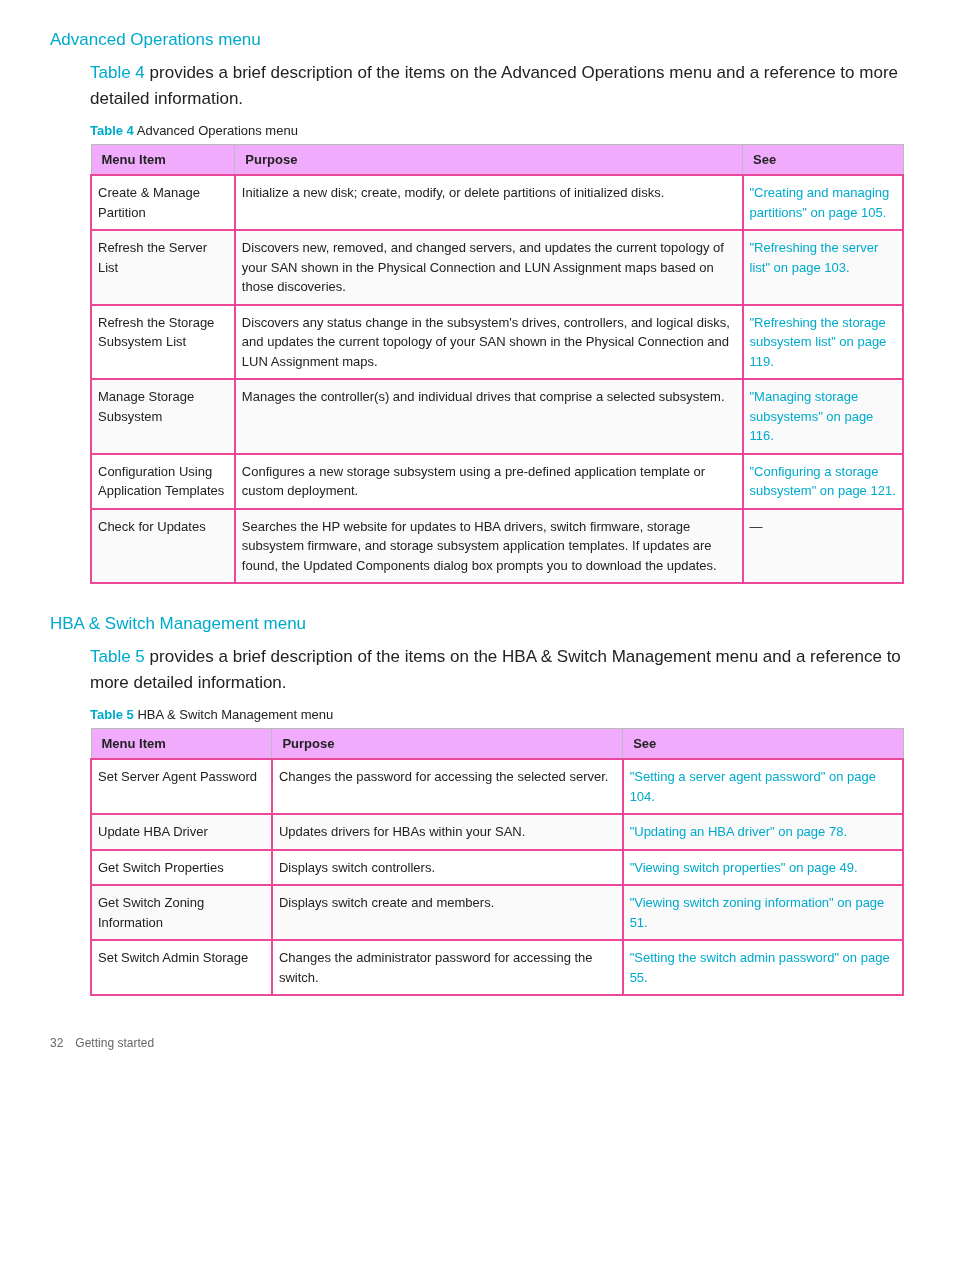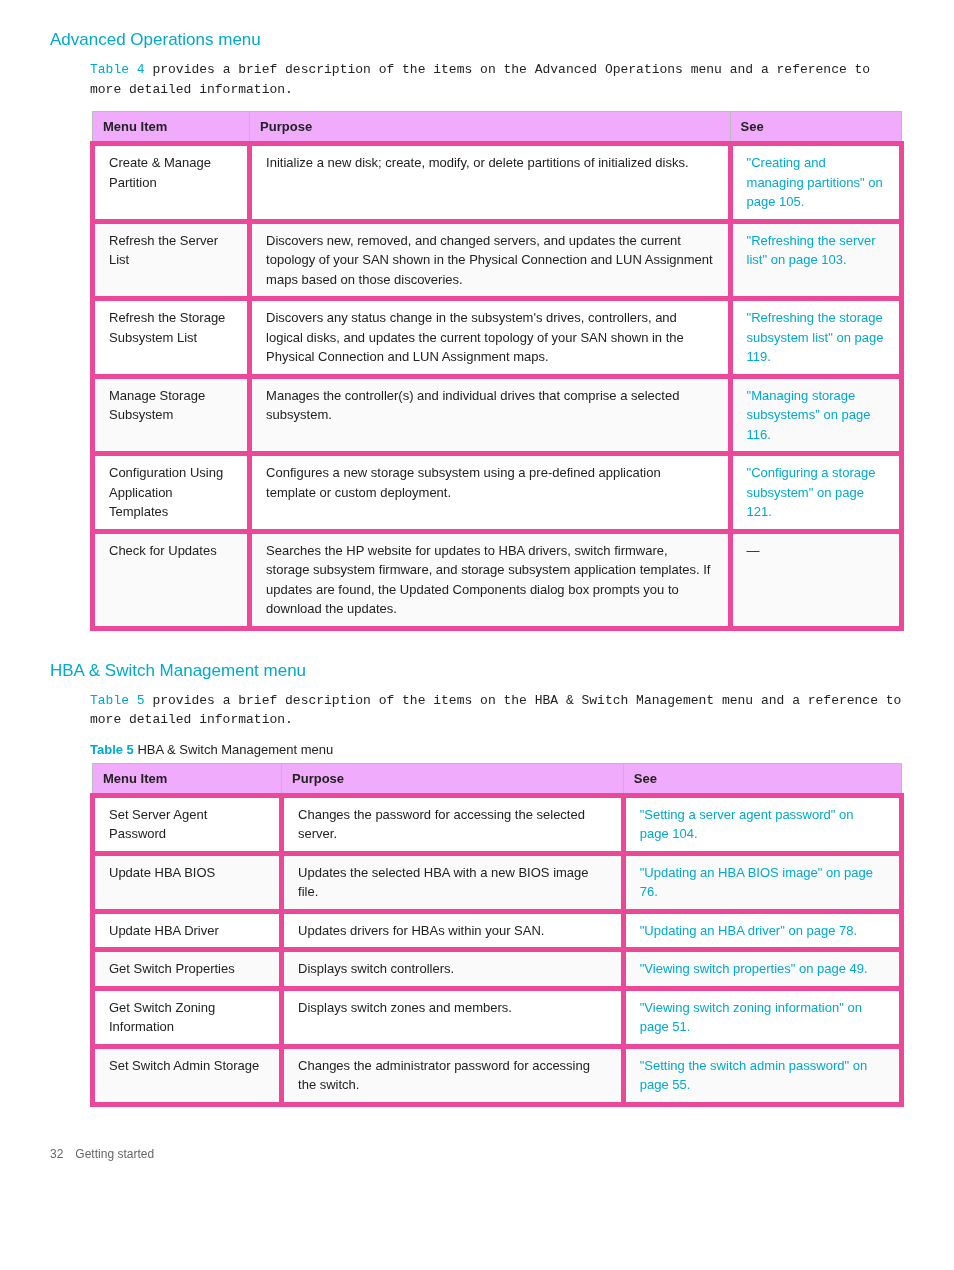--- a/index.html
+++ b/index.html
@@ -13,23 +13,22 @@
     }
     .section-heading {
       color: #00aacc;
       font-size: 17px;
       font-weight: normal;
       margin-bottom: 10px;
     }
     .intro-text {
       margin-left: 40px;
       margin-bottom: 12px;
-      font-size: 13px;
+      font-size: 17px;
       line-height: 1.5;
-      font-family: Liberation Mono, monospace;
     }
     .intro-text a, .table-link {
       color: #00aacc;
       text-decoration: none;
     }
     .table-caption {
       font-size: 13px;
       margin-bottom: 6px;
       margin-left: 40px;
     }
@@ -46,22 +45,22 @@
     }
     .data-table th {
       background: #f0abfc;
       text-align: left;
       padding: 7px 10px;
       border: 1px solid #bbb;
       font-weight: bold;
       font-size: 13px;
     }
     .data-table td {
-      padding: 7px 14px;
-      border: 5px solid #ec4899;
+      padding: 7px 6px;
+      border: 2px solid #ec4899;
       vertical-align: top;
       line-height: 1.5;
     }
     .data-table tr:nth-child(odd) td {
       background: #fff;
     }
     .data-table tr:nth-child(even) td {
       background: #fafafa;
     }
     .page-footer {
@@ -78,20 +77,23 @@
   </style>
 </head>
 <body>
 
 <div class="section-gap">
   <h2 class="section-heading">Advanced Operations menu</h2>
   <p class="intro-text">
     <a class="table-link">Table 4</a>
     <span> provides a brief description of the items on the Advanced Operations menu and a reference to more detailed information.</span>
   </p>
+  <div class="table-caption">
+    <span class="table-caption-label">Table 4</span><span>  Advanced Operations menu</span>
+  </div>
   <table class="data-table">
     <thead>
       <tr>
         <th>Menu Item</th>
         <th>Purpose</th>
         <th>See</th>
       </tr>
     </thead>
     <tbody id="section1-tbody">
     <tr>
@@ -145,37 +147,32 @@
         <th>See</th>
       </tr>
     </thead>
     <tbody id="section2-tbody">
     <tr>
           <td>Set Server Agent Password</td>
           <td>Changes the password for accessing the selected server.</td>
           <td><a class="table-link">"Setting a server agent password" on page 104.</a></td>
         </tr>
         <tr>
-          <td>Update HBA BIOS</td>
-          <td>Updates the selected HBA with a new BIOS image file.</td>
-          <td><a class="table-link">"Updating an HBA BIOS image" on page 76.</a></td>
-        </tr>
-        <tr>
           <td>Update HBA Driver</td>
           <td>Updates drivers for HBAs within your SAN.</td>
           <td><a class="table-link">"Updating an HBA driver" on page 78.</a></td>
         </tr>
         <tr>
           <td>Get Switch Properties</td>
           <td>Displays switch controllers.</td>
           <td><a class="table-link">"Viewing switch properties" on page 49.</a></td>
         </tr>
         <tr>
           <td>Get Switch Zoning Information</td>
-          <td>Displays switch zones and members.</td>
+          <td>Displays switch create and members.</td>
           <td><a class="table-link">"Viewing switch zoning information" on page 51.</a></td>
         </tr>
         <tr>
           <td>Set Switch Admin Storage</td>
           <td>Changes the administrator password for accessing the switch.</td>
           <td><a class="table-link">"Setting the switch admin password" on page 55.</a></td>
         </tr>
       </tbody>
   </table>
 </div>

